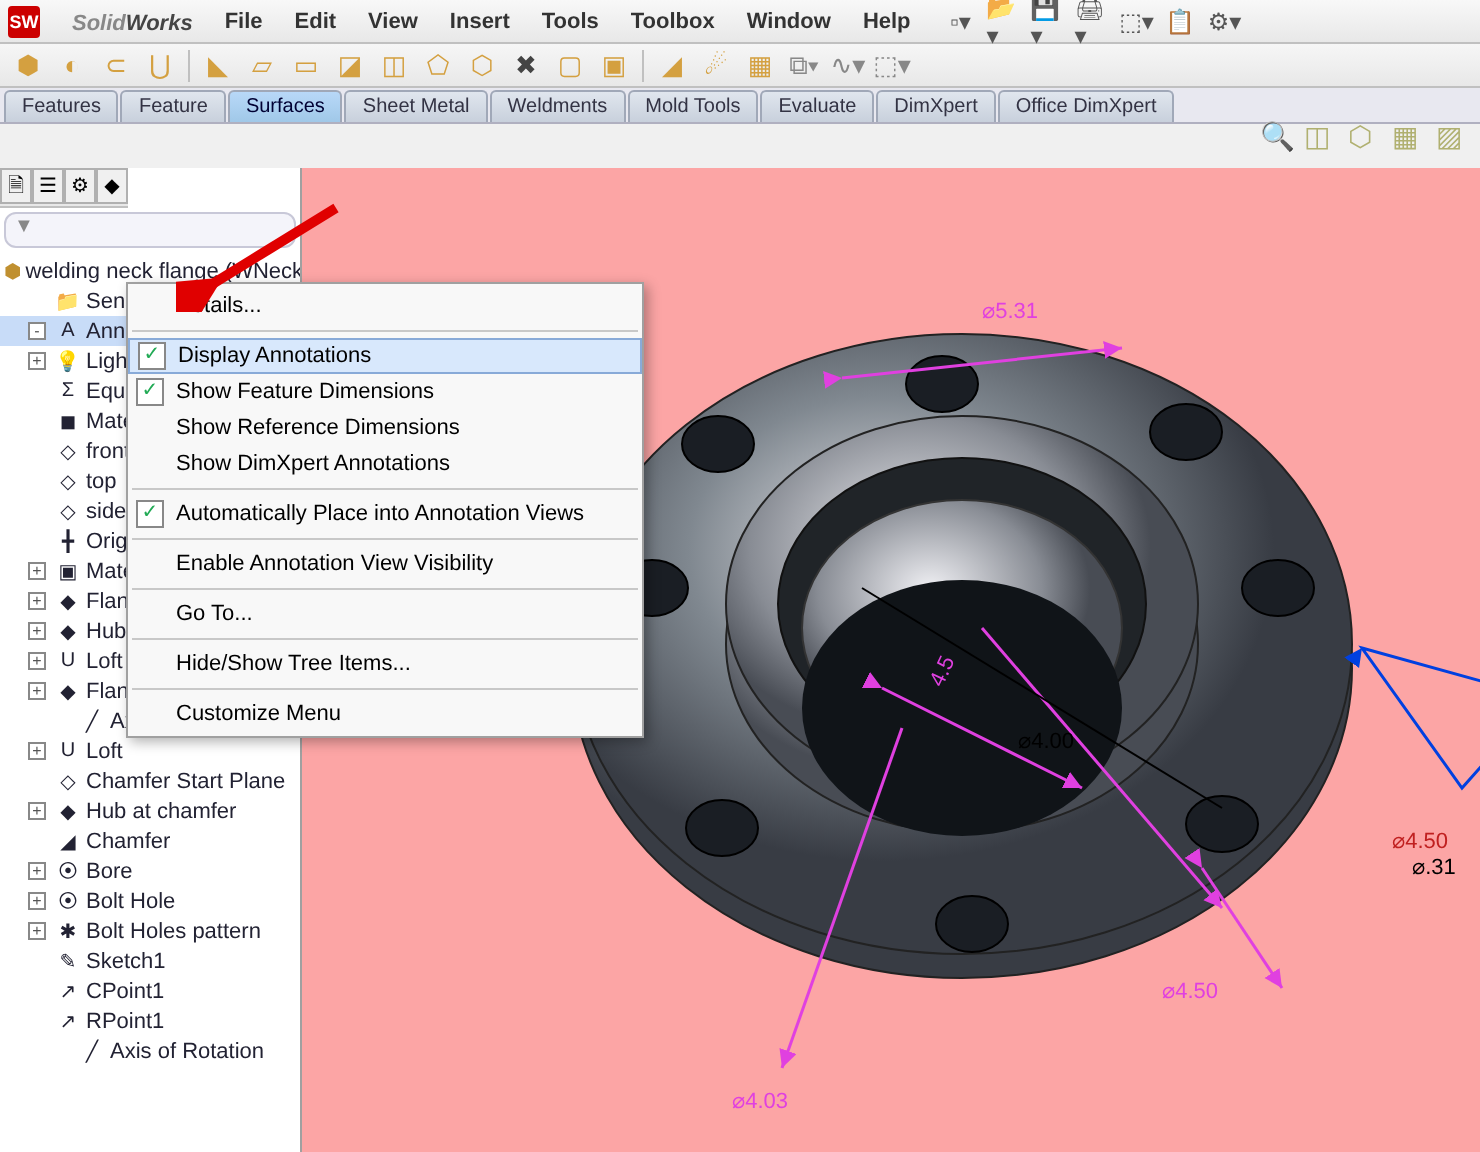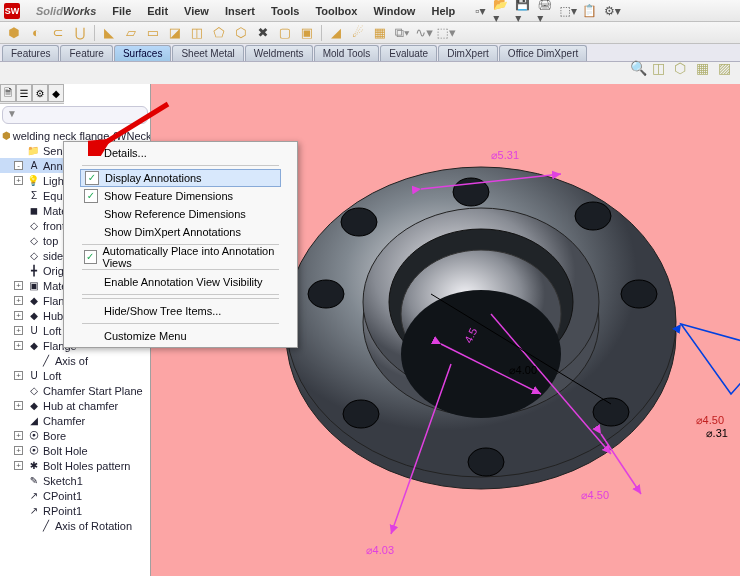--- a/index.html
+++ b/index.html
@@ -33,21 +33,21 @@
   .filter-row { height: 18px; border: 1px solid #c8c8d8; margin: 2px; border-radius: 6px; background: #f4f4fa; }
   .tree { padding: 2px 0 0 0; }
   .tree-row { display: flex; align-items: center; height: 15px; padding-left: 2px; gap: 2px; white-space: nowrap; overflow: hidden; color: #223; }
   .expander { width: 9px; height: 9px; border: 1px solid #888; font-size: 8px; line-height: 7px; text-align: center; color: #555; background: #fff; margin-right: 2px; }
   .indent-1 { padding-left: 14px; }
   .indent-2 { padding-left: 26px; }
   .ticon { width: 14px; height: 12px; display: flex; align-items: center; justify-content: center; font-size: 10px; }
   .tree-row.sel { background: #c8dcf8; }
 
   
-  .context-menu { position: absolute; left: 63px; top: 141px; width: 235px; background: #f8f8f8; border: 1px solid #a0a0a0; box-shadow: 2px 2px 6px rgba(0,0,0,0.3); z-index: 100; padding: 2px 16px; }
+  .context-menu { position: absolute; left: 63px; top: 141px; width: 259px; background: #f8f8f8; border: 1px solid #a0a0a0; box-shadow: 2px 2px 6px rgba(0,0,0,0.3); z-index: 100; padding: 2px 0; }
   .ctx-row { display: flex; align-items: center; height: 18px; padding-left: 4px; gap: 6px; }
   .ctx-check { width: 14px; height: 14px; border: 1px solid #888; background: #fff; font-size: 10px; line-height: 12px; text-align: center; color: #2a5; }
   .ctx-check.blank { border: none; background: transparent; }
   .ctx-sep { height: 1px; background: #c8c8c8; margin: 3px 2px; }
   .ctx-row.hl { background: #d8e8fc; border: 1px solid #88aad8; }
 
   
   .viewport { flex: 1; background: #fca5a5; position: relative; }
   .flange-svg { position: absolute; left: 0; top: 0; }
 
@@ -375,20 +375,24 @@
     <div class="ctx-row">
       <span class="ctx-check">✓</span>
       <span>Automatically Place into Annotation Views</span>
     </div>
     <div class="ctx-sep"></div>
     <div class="ctx-row">
       <span class="ctx-check blank"></span>
       <span>Enable Annotation View Visibility</span>
     </div>
     <div class="ctx-sep"></div>
+    <div class="ctx-row">
+      <span class="ctx-check blank"></span>
+      <span>Go To...</span>
+    </div>
     <div class="ctx-sep"></div>
     <div class="ctx-row">
       <span class="ctx-check blank"></span>
       <span>Hide/Show Tree Items...</span>
     </div>
     <div class="ctx-sep"></div>
     <div class="ctx-row">
       <span class="ctx-check blank"></span>
       <span>Customize Menu</span>
     </div>

